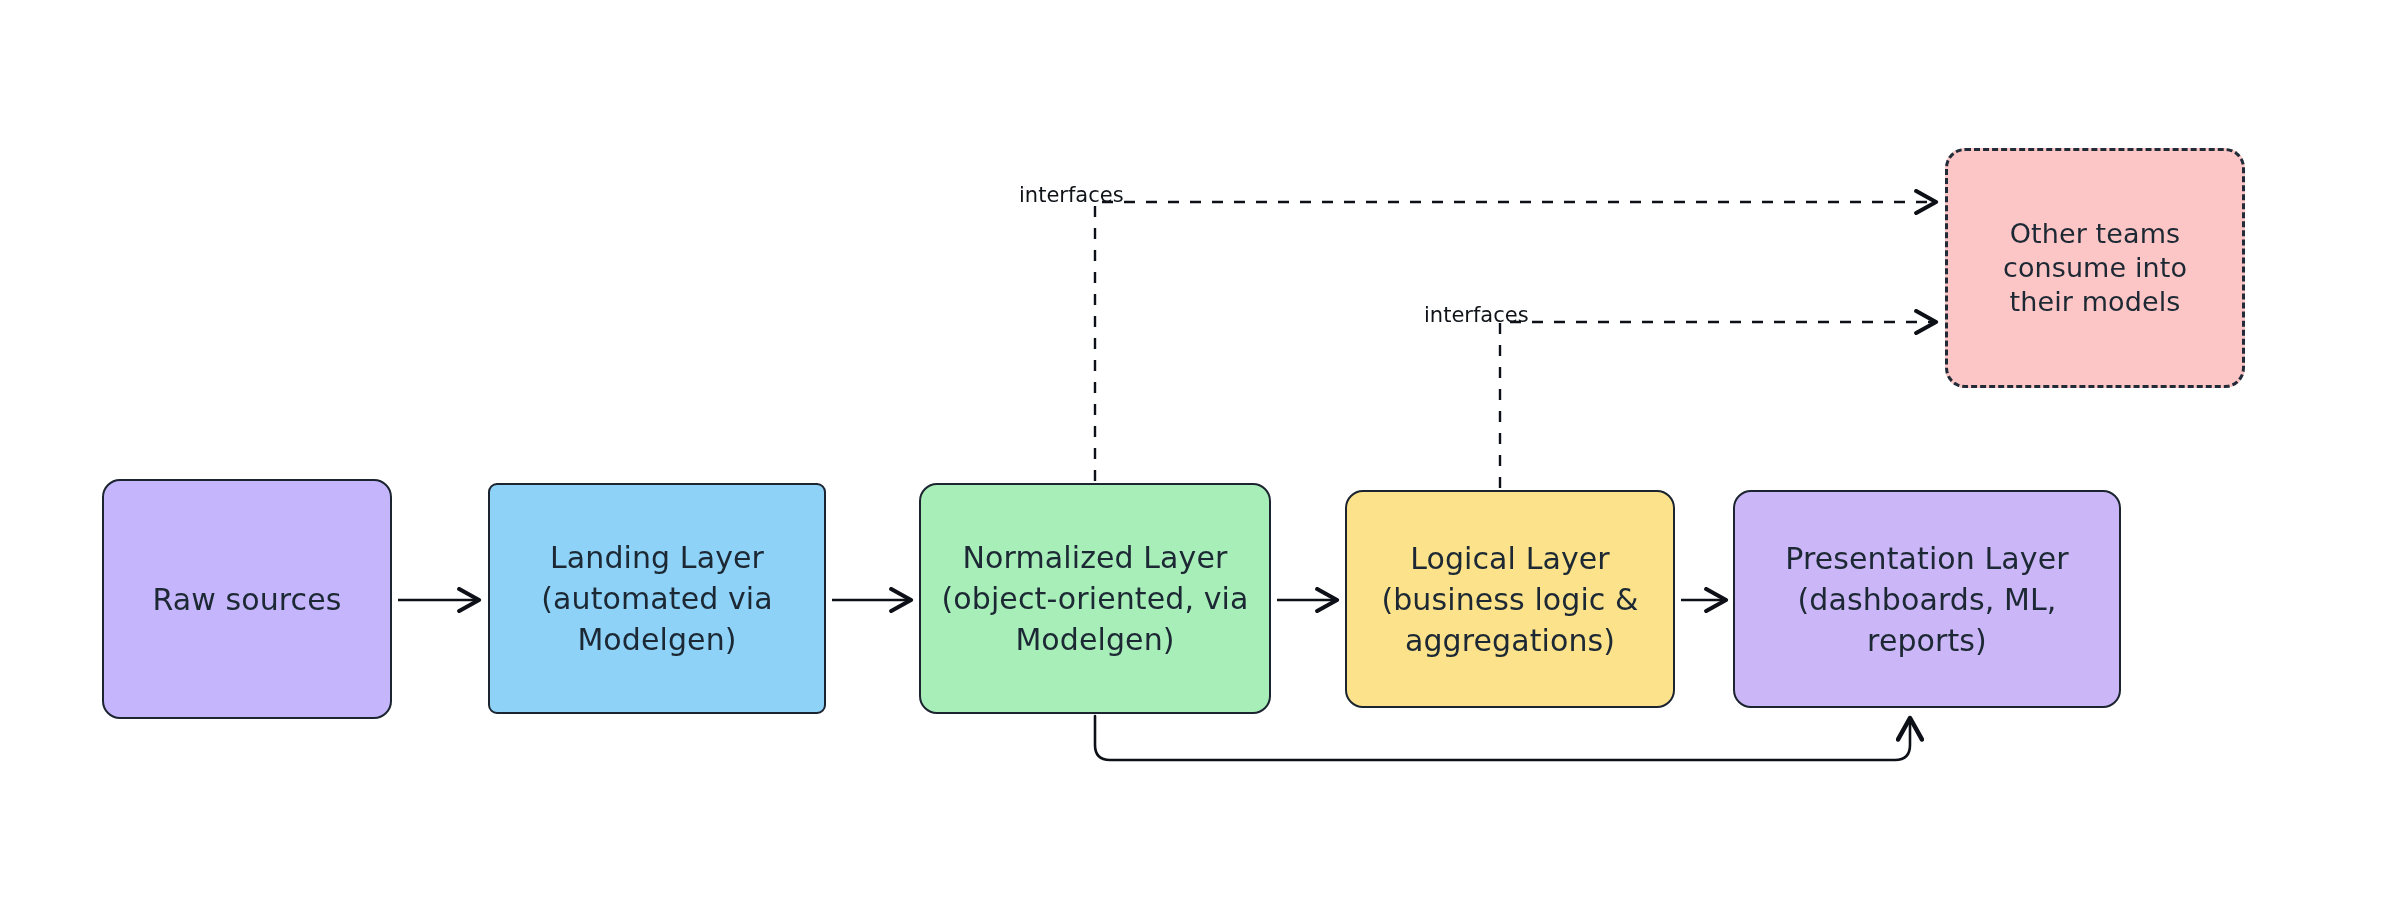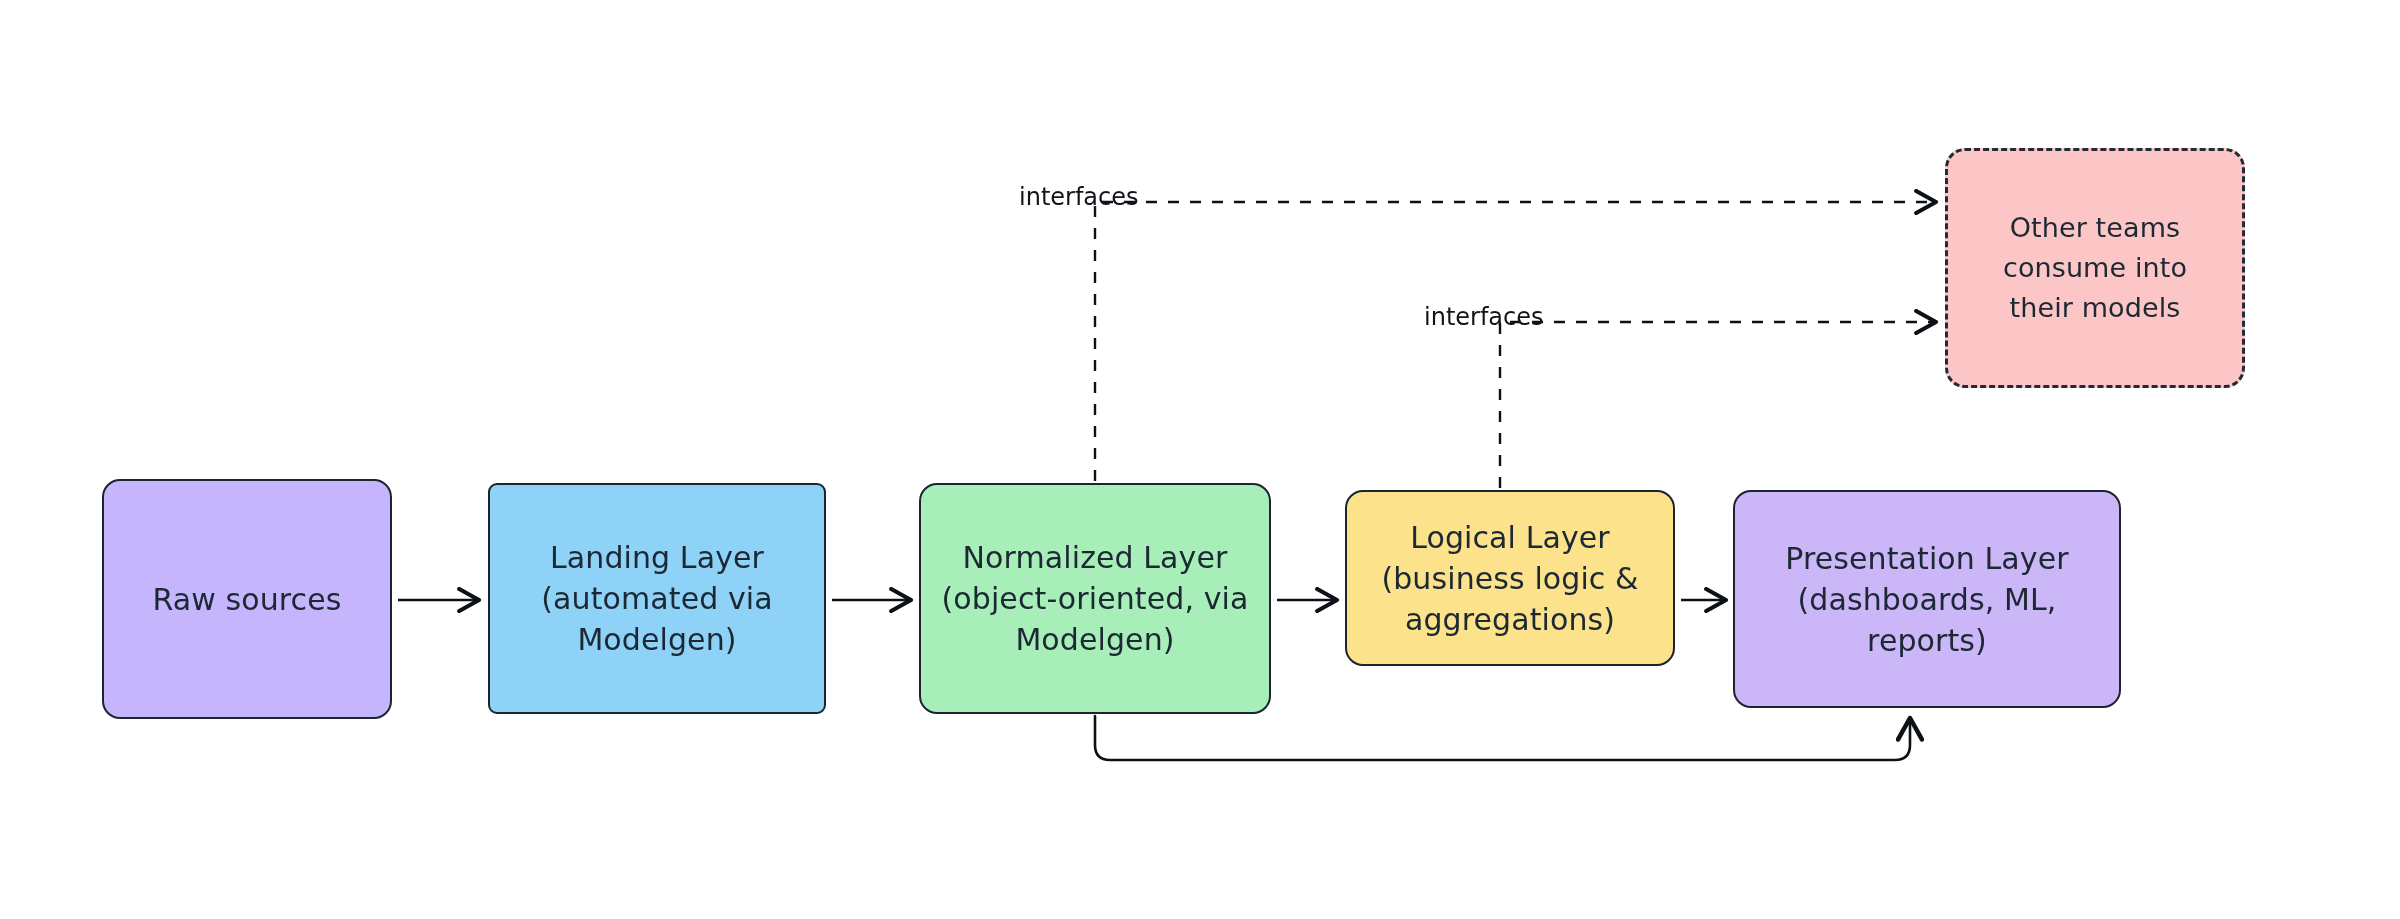--- a/index.html
+++ b/index.html
@@ -41,33 +41,33 @@
     letter-spacing: 0.1px;
     padding: 6px 14px;
   }
   .node .node-label {
     display: block;
     white-space: pre-line;
   }
   .node-raw        { left: 102px;  top: 479px; width: 290px; height: 240px; background: #c4b5fd; }
   .node-landing    { left: 488px;  top: 483px; width: 338px; height: 231px; background: #8ed2f8; border-radius: 9px; }
   .node-normalized { left: 919px;  top: 483px; width: 352px; height: 231px; background: #a8eeb9; text-align: center; }
-  .node-logical    { left: 1345px; top: 490px; width: 330px; height: 176px; background: #fbe28b; }
+  .node-logical    { left: 1345px; top: 490px; width: 330px; height: 218px; background: #fbe28b; }
   .node-presentation { left: 1733px; top: 490px; width: 388px; height: 218px; background: #cbb6f7; }
   .node-otherteams {
     left: 1945px; top: 148px; width: 300px; height: 240px;
     background: #fcc6c6;
     border: 3px dashed #222b38;
     border-radius: 20px;
     font-size: 27px;
-    line-height: 40px;
+    line-height: 34px;
   }
   .edge-label {
     position: absolute;
-    font-size: 24px;
+    font-size: 21px;
     color: #101418;
     white-space: nowrap;
   }
   .label-interfaces-top { left: 1019px; top: 183px; }
   .label-interfaces-mid { left: 1424px; top: 303px; }
 </style>
 </head>
 <body>
 
 <div id="canvas">

